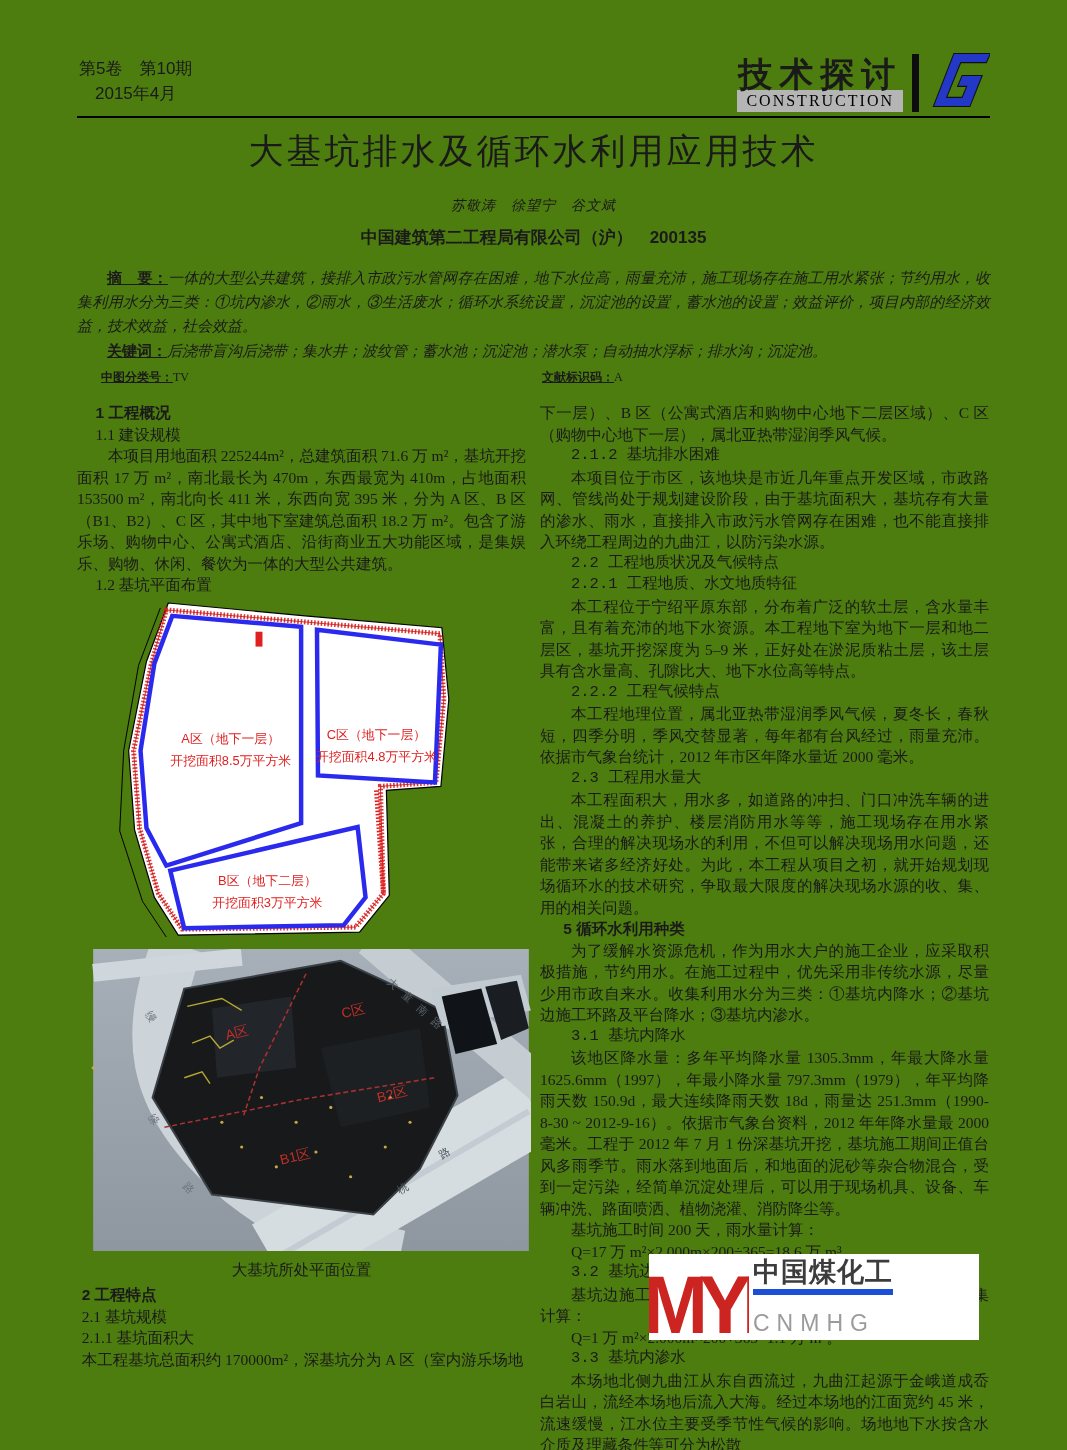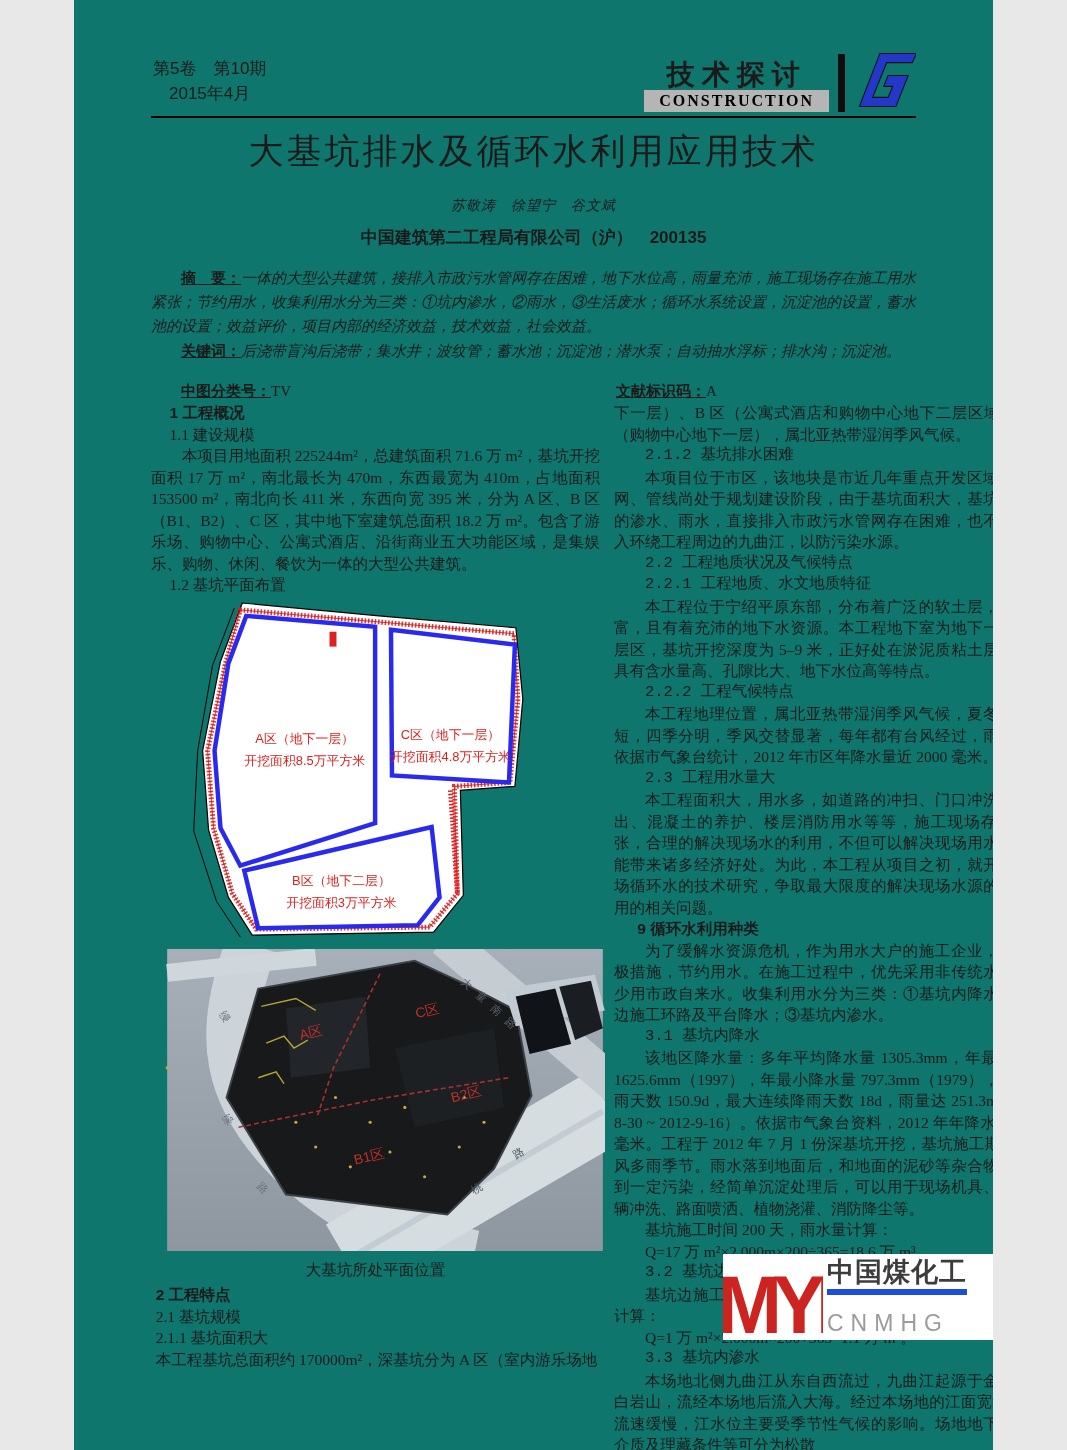--- a/index.html
+++ b/index.html
@@ -1,47 +1,47 @@
 <!DOCTYPE html>
 <html><head>
 <meta charset="utf-8">
 <style>
   html,body { margin:0; padding:0; background:#e8e8e8; }
   .page {
-    position:relative; width:919px; height:1450px; margin:0 auto;
-    background:#0f766e; overflow:hidden;
+    position:relative; width:1067px; height:1450px; margin:0 auto;
+    background:#4d7c0f; overflow:hidden;
     font-family:"Liberation Serif","DejaVu Serif",serif; color:#1a1a1a;
   }
   
   .header { position:absolute; top:46px; left:77px; right:77px; height:70px; }
   .header-rule { position:absolute; top:116px; left:77px; right:77px; height:2px; background:#000; }
   .vol-block { position:absolute; left:2px; top:10px; font-size:17px; line-height:25px;
     font-family:"Liberation Sans","DejaVu Sans",sans-serif; }
   .vol-block .date { padding-left:16px; }
   .brand-block { position:absolute; right:0; top:2px; display:flex; align-items:flex-end; }
   .brand-txt { text-align:center; }
   .brand-cn { font-family:Liberation Serif, serif; font-weight:bold;
-    font-size:28px; letter-spacing:7px; line-height:30px; white-space:nowrap; }
+    font-size:34px; letter-spacing:7px; line-height:30px; white-space:nowrap; }
   .brand-en { background:#b5b5b5; color:#000; font-family:"Liberation Serif",serif;
-    font-weight:bold; font-size:16px; letter-spacing:2px; padding:0 15px; line-height:22px; }
+    font-weight:normal; font-size:16px; letter-spacing:2px; padding:0 9px; line-height:22px; }
   .brand-bar { width:7px; height:58px; background:#0d0d0d; margin:0 7px 0 9px; }
   .brand-logo { width:64px; height:64px; }
   
   .title { position:absolute; top:128px; left:0; right:0; text-align:center;
     font-size:35px; font-weight:normal; letter-spacing:3px; }
   .authors { position:absolute; top:197px; left:0; right:0; text-align:center;
     font-size:14px; font-style:italic; letter-spacing:1px; }
   .affil { position:absolute; top:226px; left:0; right:0; text-align:center;
     font-size:17px; font-weight:bold; font-family:"Liberation Sans","DejaVu Sans",sans-serif; }
   
   .front { position:absolute; top:266px; left:77px; right:77px; }
   .abstract { font-size:15px; line-height:24px; text-align:justify; font-style:italic; text-indent:2em; }
   .front b.lbl { font-style:normal; font-family:"Liberation Sans","DejaVu Sans",sans-serif; font-weight:bold;text-decoration:underline; }
   .kw { font-size:15px; line-height:24px; font-style:italic; text-indent:2em; margin-top:1px; }
-  .clc-row { display:flex; font-size:15px; line-height:32px; margin-top:12px; }
+  .clc-row { display:flex; font-size:12px; line-height:24px; margin-top:2px; }
   .clc-left { width:465px; text-indent:2em; }
   
   .cols { position:absolute; top:402px; left:77px; display:flex; gap:14px; }
   .col { width:449px; font-size:15.5px; line-height:21.5px; text-align:justify; }
   .h-bold { font-family:"Liberation Sans","DejaVu Sans",sans-serif; font-weight:bold; text-indent:1.2em; }
   .h-sub  { text-indent:1.2em; }
   .p-ind  { text-indent:2em; }
   .p-flush{ text-indent:0.3em; }
   .h-bold2{ font-family:"Liberation Sans","DejaVu Sans",sans-serif; font-weight:bold; text-indent:0.3em; }
   .sub2   { text-indent:2em;font-family:Liberation Mono, monospace; }
@@ -217,21 +217,21 @@
       <div class="cont">下一层）、B 区（公寓式酒店和购物中心地下二层区域）、C 区（购物中心地下一层），属北亚热带湿润季风气候。</div>
       <div class="sub2">2.1.2 基坑排水困难</div>
       <div class="p-ind">本项目位于市区，该地块是市近几年重点开发区域，市政路网、管线尚处于规划建设阶段，由于基坑面积大，基坑存有大量的渗水、雨水，直接排入市政污水管网存在困难，也不能直接排入环绕工程周边的九曲江，以防污染水源。</div>
       <div class="sub2">2.2 工程地质状况及气候特点</div>
       <div class="sub2">2.2.1 工程地质、水文地质特征</div>
       <div class="p-ind">本工程位于宁绍平原东部，分布着广泛的软土层，含水量丰富，且有着充沛的地下水资源。本工程地下室为地下一层和地二层区，基坑开挖深度为 5–9 米，正好处在淤泥质粘土层，该土层具有含水量高、孔隙比大、地下水位高等特点。</div>
       <div class="sub2">2.2.2 工程气候特点</div>
       <div class="p-ind">本工程地理位置，属北亚热带湿润季风气候，夏冬长，春秋短，四季分明，季风交替显著，每年都有台风经过，雨量充沛。依据市气象台统计，2012 年市区年降水量近 2000 毫米。</div>
       <div class="sub2">2.3 工程用水量大</div>
       <div class="p-ind">本工程面积大，用水多，如道路的冲扫、门口冲洗车辆的进出、混凝土的养护、楼层消防用水等等，施工现场存在用水紧张，合理的解决现场水的利用，不但可以解决现场用水问题，还能带来诸多经济好处。为此，本工程从项目之初，就开始规划现场循环水的技术研究，争取最大限度的解决现场水源的收、集、用的相关问题。</div>
-      <div class="head2">9 循环水利用种类</div>
+      <div class="head2">5 循环水利用种类</div>
       <div class="p-ind">为了缓解水资源危机，作为用水大户的施工企业，应采取积极措施，节约用水。在施工过程中，优先采用非传统水源，尽量少用市政自来水。收集利用水分为三类：①基坑内降水；②基坑边施工环路及平台降水；③基坑内渗水。</div>
       <div class="sub2">3.1 基坑内降水</div>
       <div class="p-ind">该地区降水量：多年平均降水量 1305.3mm，年最大降水量 1625.6mm（1997），年最小降水量 797.3mm（1979），年平均降雨天数 150.9d，最大连续降雨天数 18d，雨量达 251.3mm（1990-8-30 ~ 2012-9-16）。依据市气象台资料，2012 年年降水量最 2000 毫米。工程于 2012 年 7 月 1 份深基坑开挖，基坑施工期间正值台风多雨季节。雨水落到地面后，和地面的泥砂等杂合物混合，受到一定污染，经简单沉淀处理后，可以用于现场机具、设备、车辆冲洗、路面喷洒、植物浇灌、消防降尘等。</div>
       <div class="p-ind">基坑施工时间 200 天，雨水量计算：</div>
       <div class="p-ind">Q=17 万 m²×2.000m×200÷365=18.6 万 m³。</div>
       <div class="sub2">3.2 基坑边施工环路及平台降水</div>
       <div class="p-ind">基坑边施工环路及平台水平面积合计约 1 万m²，降水量收集计算：</div>
       <div class="p-ind">Q=1 万 m²×2.000m×200÷365=1.1 万 m³。</div>
       <div class="sub2">3.3 基坑内渗水</div>
       <div class="p-ind">本场地北侧九曲江从东自西流过，九曲江起源于金峨道成岙白岩山，流经本场地后流入大海。经过本场地的江面宽约 45 米，流速缓慢，江水位主要受季节性气候的影响。场地地下水按含水介质及理藏条件等可分为松散</div>

